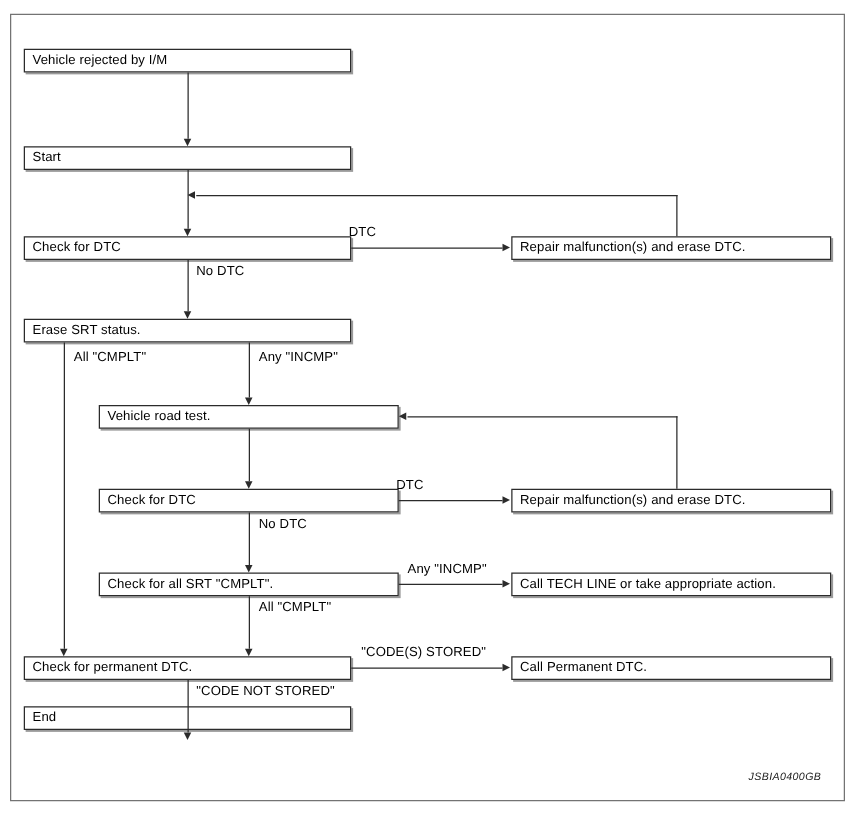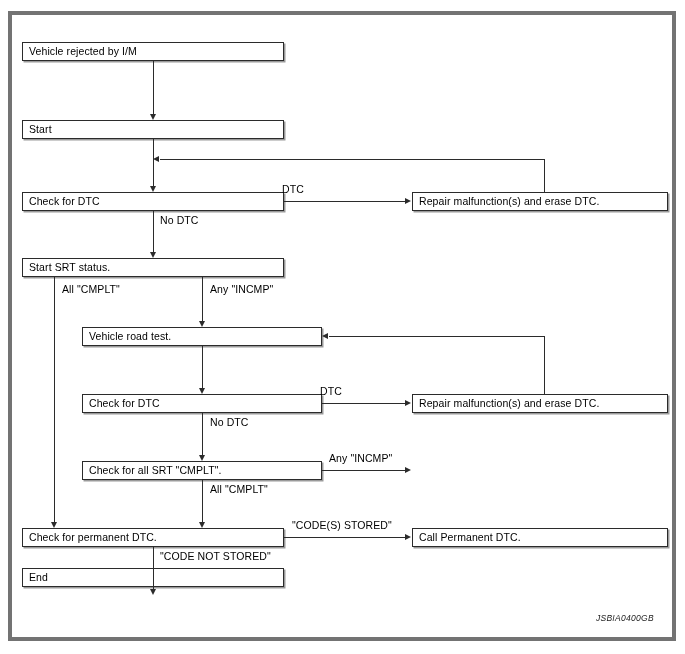--- a/index.html
+++ b/index.html
@@ -15,21 +15,21 @@
     font-family: "Liberation Sans", sans-serif;
     overflow: hidden;
   }
   
   #frame {
     position: absolute;
     left: 8px;
     top: 11px;
     width: 668px;
     height: 630px;
-    border: 4px solid #737373;
+    border: 1px solid #737373;
     box-sizing: border-box;
     background: #ffffff;
   }
   
   .node {
     position: absolute;
     box-sizing: border-box;
     border: 1px solid #2b2b2b;
     background: #ffffff;
     height: 19px;
@@ -118,39 +118,42 @@
 
     <div class="node" style="left:10px;  top:177px; width:262px;">
       <span class="node-label">Check for DTC</span>
     </div>
 
     <div class="node" style="left:400px; top:177px; width:256px;">
       <span class="node-label">Repair malfunction(s) and erase DTC.</span>
     </div>
 
     <div class="node" style="left:10px;  top:243px; width:262px;">
-      <span class="node-label">Start SRT status.</span>
+      <span class="node-label">Erase SRT status.</span>
     </div>
 
     <div class="node" style="left:70px;  top:312px; width:240px;">
       <span class="node-label">Vehicle road test.</span>
     </div>
 
     <div class="node" style="left:70px;  top:379px; width:240px;">
       <span class="node-label">Check for DTC</span>
     </div>
 
     <div class="node" style="left:400px; top:379px; width:256px;">
       <span class="node-label">Repair malfunction(s) and erase DTC.</span>
     </div>
 
     <div class="node" style="left:70px;  top:446px; width:240px;">
       <span class="node-label">Check for all SRT "CMPLT".</span>
     </div>
 
+    <div class="node" style="left:400px; top:446px; width:256px;">
+      <span class="node-label">Call TECH LINE or take appropriate action.</span>
+    </div>
 
     <div class="node" style="left:10px;  top:513px; width:262px;">
       <span class="node-label">Check for permanent DTC.</span>
     </div>
 
     <div class="node" style="left:400px; top:513px; width:256px;">
       <span class="node-label">Call Permanent DTC.</span>
     </div>
 
     <div class="node" style="left:10px;  top:553px; width:262px;">

